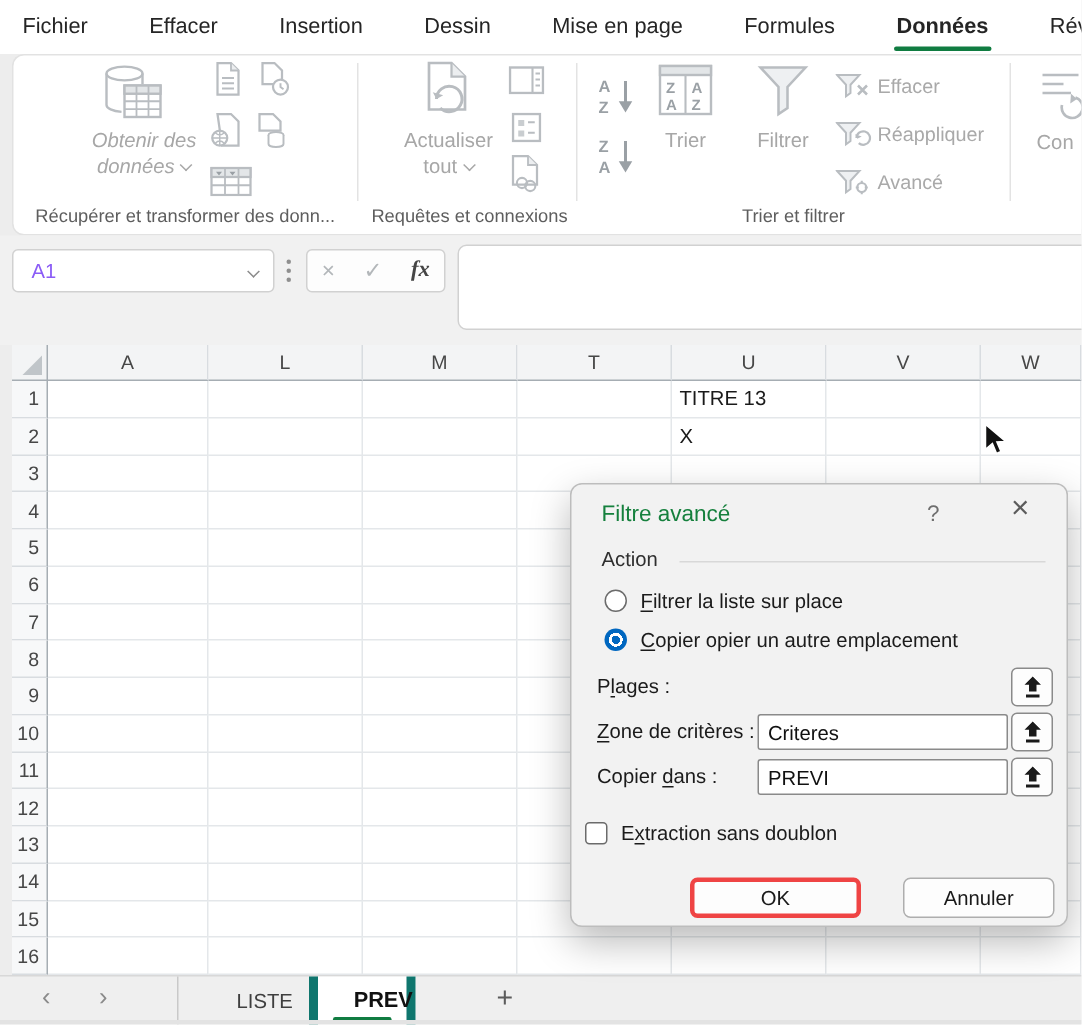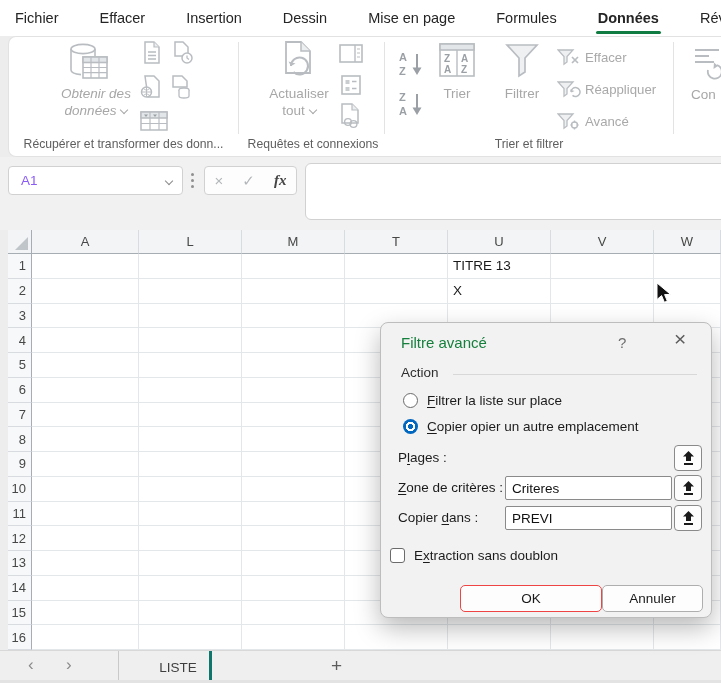--- a/index.html
+++ b/index.html
@@ -60,21 +60,21 @@
   .cell-text { position:absolute; left:453px; height:24.75px; line-height:24.75px;
                font-size:13.5px; color:#1a1a1a; white-space:nowrap; }
 
   
   #tabbar { position:absolute; left:0; top:650px; width:721px; height:33px; background:#efefef;
             border-top:1px solid #d8d8d8; }
   #tabbar::after { content:""; position:absolute; left:0; bottom:0; width:100%; height:3px; background:#e3e3e3; }
   .sheet-nav { position:absolute; top:4px; font-size:17px; color:#8a8a8a; }
   #tablist { position:absolute; left:118px; top:0; bottom:0; display:flex; }
   .sheet-tab { height:100%; display:flex; align-items:center; justify-content:center;
-               font-size:13.5px; color:#3f3f3f; border-right:3px solid #0f766e; position:relative;padding-left:28px; }
+               font-size:13.5px; color:#3f3f3f; border-right:6px solid #0f766e; position:relative;padding-left:28px; }
   .sheet-tab:first-child { border-left:1px solid #c9c9c9; }
   .sheet-tab.active { background:#fff; font-weight:bold; font-size:14.5px; color:#111; }
   .sheet-tab.active::after { content:""; position:absolute; left:10px; right:10px; bottom:2px;
                height:3px; border-radius:2px; background:#107c41; }
   #addsheet { position:absolute; left:331px; top:4px; font-size:19px; color:#5c5c5c; }
 
   
   #dialog { position:absolute; left:380px; top:322px; width:332px; height:296px; background:#f2f2f2;
             border:1px solid #bdbdbd; border-radius:8px; box-shadow:0 10px 26px rgba(0,0,0,.28);
             font-size:13.5px; color:#1b1b1b; z-index:10; }
@@ -90,21 +90,21 @@
   .fld-label { position:absolute; left:17px; height:26px; line-height:26px; }
   .fld-input { position:absolute; left:124px; width:167px; height:24px; margin-top:1px;
                border:1px solid #8a8a8a; border-radius:2px; background:#fff; padding:0 6px;
                font-family:"Liberation Sans",sans-serif; font-size:13.5px; color:#111; }
   .range-btn { position:absolute; left:293px; width:28px; height:26px; background:#fdfdfd;
                border:1px solid #8a8a8a; border-radius:4px; display:flex; align-items:center; justify-content:center; }
   #chk-row { position:absolute; left:9px; top:225px; display:flex; align-items:center; gap:9px; }
   .checkbox { width:15px; height:15px; border:1px solid #6b6b6b; border-radius:3px; background:#fff; }
   .dlg-btn { position:absolute; top:262px; height:27px; border-radius:5px; background:#fdfdfd;
              font-family:"Liberation Sans",sans-serif; font-size:13.5px; color:#1a1a1a; }
-  #btn-ok { left:79px; width:142px; border:1px solid #ef4444; }
+  #btn-ok { left:79px; width:114px; border:3px solid #ef4444; }
   #btn-cancel { left:221px; width:101px; border:1px solid #aeaeae; }
   u { text-decoration:underline; text-underline-offset:2px; }
 
   #cursor { position:absolute; left:656px; top:282px; z-index:20; }
 </style>
 </head>
 <body>
 
 <div id="menubar">
     <div class="menu-item">Fichier</div>
@@ -453,20 +453,21 @@
     <div class="cell"></div>
   </div>
 <div class="cell-text" style="top:254px;">TITRE 13</div>
 <div class="cell-text" style="top:278.75px;">X</div>
 
 <div id="tabbar">
   <span class="sheet-nav" style="left:28px;">‹</span>
   <span class="sheet-nav" style="left:66px;">›</span>
   <div id="tablist">
       <div class="sheet-tab" style="width: 94px;">LISTE</div>
+      <div class="sheet-tab active" style="width: 65px;">PREV</div>
     </div>
   <span id="addsheet">+</span>
 </div>
 
 <div id="dialog">
   <div id="dlg-title">Filtre avancé</div>
   <div id="dlg-help">?</div>
   <div id="dlg-close">×</div>
 
   <div id="dlg-action">Action</div>

